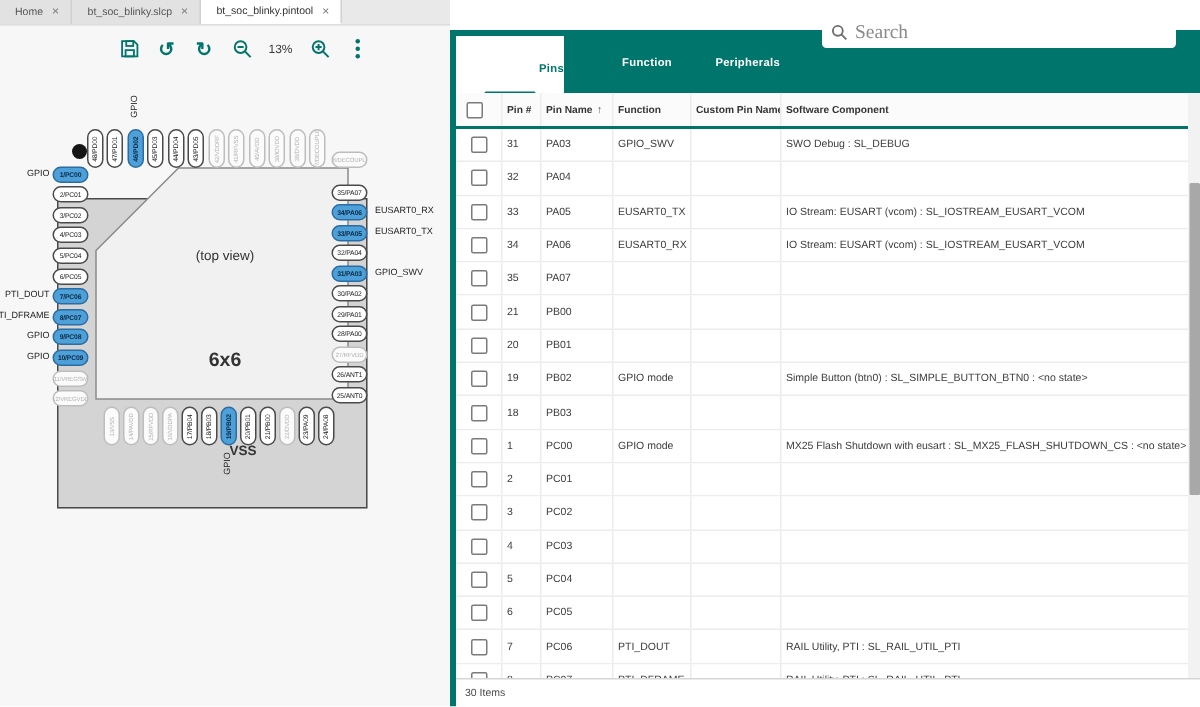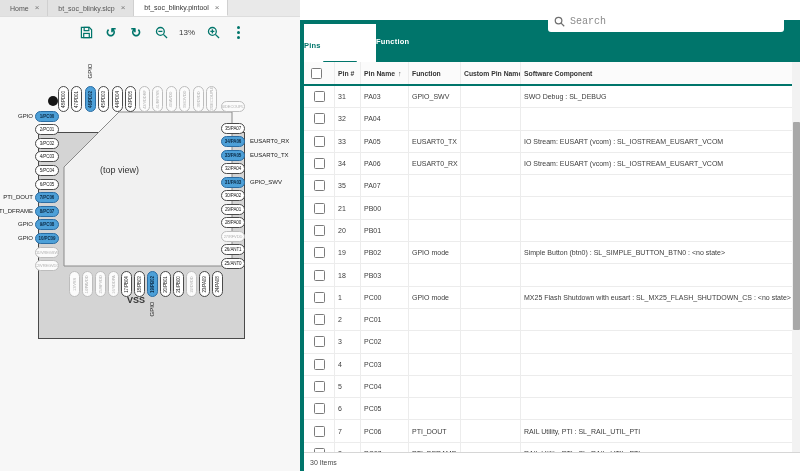--- a/index.html
+++ b/index.html
@@ -19,21 +19,21 @@
   .tbtn svg { display:block; }
   #zoom-level { font-size:8px; color:#3a3a3a; padding:0 1px; }
   .undo-glyph { font-size:13px; line-height:13px; color:#00756b; font-weight:bold; }
   .kebab { display:flex; flex-direction:column; gap:2px; align-items:center; }
   .kebab i { width:3px; height:3px; border-radius:50%; background:#00756b; display:block; }
 
   
   #chip-canvas { position:absolute; left:0; top:44px; width:300px; height:427px; }
   #chip-body { position:absolute; left:38px; top:88px; width:207px; height:207px; background:#d4d4d4; border:1.5px solid #4a4a4a; }
   #die-svg { position:absolute; left:0; top:0; }
-  .chip-text { position:absolute; color:#333; text-align:left; }
+  .chip-text { position:absolute; color:#333; text-align:center; }
   #view-label   { left:100px; top:121px; width:100px; font-size:9px; }
   #pkg-title    { left:75px;  top:170px; width:150px; font-size:13px; font-weight:bold;}
   #pkg-size     { left:75px;  top:188px; width:150px; font-size:13px; font-weight:bold;}
   #gnd-label    { left:127px; top:251px; width:70px;  font-size:9px; font-weight:bold;}
 
   .pin { position:absolute; border:1px solid #4a4a4a; background:#fff; border-radius:7px;
          display:flex; align-items:center; justify-content:center; overflow:hidden; }
   .pin span { font-size:4.5px; color:#222; white-space:nowrap; letter-spacing:-0.1px; }
   .pin.h { width:24px; height:11px; }
   .pin.v { width:11px; height:26px; }
@@ -42,28 +42,28 @@
   .pin.active span { color:#0b2a45; font-weight:bold; }
   .pin.disabled { background:#fbfbfb; border-color:#bdbdbd; }
   .pin.disabled span { color:#b3b3b3; font-size:4px; }
   .ext-label { position:absolute; font-size:6px; color:#222; white-space:nowrap; }
   .ext-label.rot { transform:rotate(-90deg); transform-origin:center; text-align:center; }
 
   
   #right-panel { position:absolute; left:300px; top:0; width:500px; height:471px; background:#ffffff; }
   #teal-edge { position:absolute; left:0; top:20px; width:4px; height:451px; background:#00756b; }
   #teal-bar { position:absolute; left:0; top:20px; width:500px; height:42px; background:#00756b; }
-  .ptab { position:absolute; top:0; height:42px; width:72px; display:flex; align-items:center; justify-content:flex-start;
+  .ptab { position:absolute; top:0; height:42px; width:72px; display:flex; align-items:center; justify-content:flex-end;
           color:#ffffff; font-size:7.5px; font-weight:bold; letter-spacing:0.2px; cursor:default; }
   .ptab.active { background:#ffffff; color:#00756b; top:4px; height:42px; }
   .ptab .tab-underline { position:absolute; bottom:2px; left:50%; transform:translateX(-50%); width:34px; height:3px; background:#00756b; border-radius:1px; }
   #search-box { position:absolute; left:248px; top:10px; width:236px; height:22px; background:#fff; border-radius:3px;
                 display:flex; align-items:center; padding:0 6px; gap:5px; }
   #search-box svg { flex:0 0 auto; }
-  #search-input { border:none; outline:none; flex:1; font-size:10px; color:#333; font-family:Liberation Mono, monospace; }
+  #search-input { border:none; outline:none; flex:1; font-size:13px; color:#333; font-family:Liberation Serif, serif; }
   #search-input::placeholder { color:#8a8a8a; }
 
   .grid { display:grid; grid-template-columns:31px 26px 48px 52px 60px 1fr; }
   #table-header { position:absolute; left:4px; top:62px; width:488px; height:22px; background:#fbfbfb; }
   #table-header .cell { font-size:6.8px; font-weight:bold; color:#333; }
   #header-underline { position:absolute; left:0px; top:84px; width:500px; height:2px; background:#00756b; }
   .cell { display:flex; align-items:center; padding-left:3px; border-right:1px solid #ececec; overflow:hidden; white-space:nowrap; }
   .cell:last-child { border-right:none; }
   .sort-arrow { font-size:7px; color:#555; margin-left:3px; }
 
@@ -137,20 +137,21 @@
         </div>
     </div>
 
     <div id="chip-canvas">
       <div id="chip-body"></div>
       <svg id="die-svg" width="300" height="427">
         <polygon points="64,123 119,68 232,68 232,222 64,222" fill="#f1f1f1" stroke="#8a8a8a" stroke-width="1"></polygon>
         <circle cx="53" cy="57" r="5" fill="#151515"></circle>
       </svg>
       <div class="chip-text" id="view-label">(top view)</div>
+      <div class="chip-text" id="pkg-size">6x6</div>
       <div class="chip-text" id="gnd-label">VSS</div>
       <div id="pins-layer">
           <div class="pin h active" style="left: 35px; top: 66.5px;">
             <span>1/PC00</span>
           </div>
           <div class="ext-label" style="right: 267px; top: 68.5px; width: 64px; text-align: right; left: auto;">GPIO</div>
           <div class="pin h default" style="left: 35px; top: 80.1px;">
             <span>2/PC01</span>
           </div>
           <div class="pin h default" style="left: 35px; top: 93.7px;">
@@ -305,20 +306,23 @@
   </div>
 
   <div id="right-panel">
     <div id="teal-bar">
         <div class="ptab active" style="left: 4px;">
           <span>Pins</span>
           <div class="tab-underline"></div>
         </div>
         <div class="ptab" style="left: 76px;">
           <span>Function</span>
+        </div>
+        <div class="ptab" style="left: 148px;">
+          <span>Peripherals</span>
         </div>
       </div>
     <div id="teal-edge"></div>
 
     <div id="search-box" style="position:absolute;">
       <svg width="11" height="11" viewBox="0 0 14 14" fill="none" stroke="#6f6f6f" stroke-width="1.6">
         <circle cx="5.8" cy="5.8" r="4.2"></circle>
           <line x1="9" y1="9" x2="13" y2="13"></line>
       </svg>
       <input id="search-input" type="text" value="" placeholder="Search" style="">

